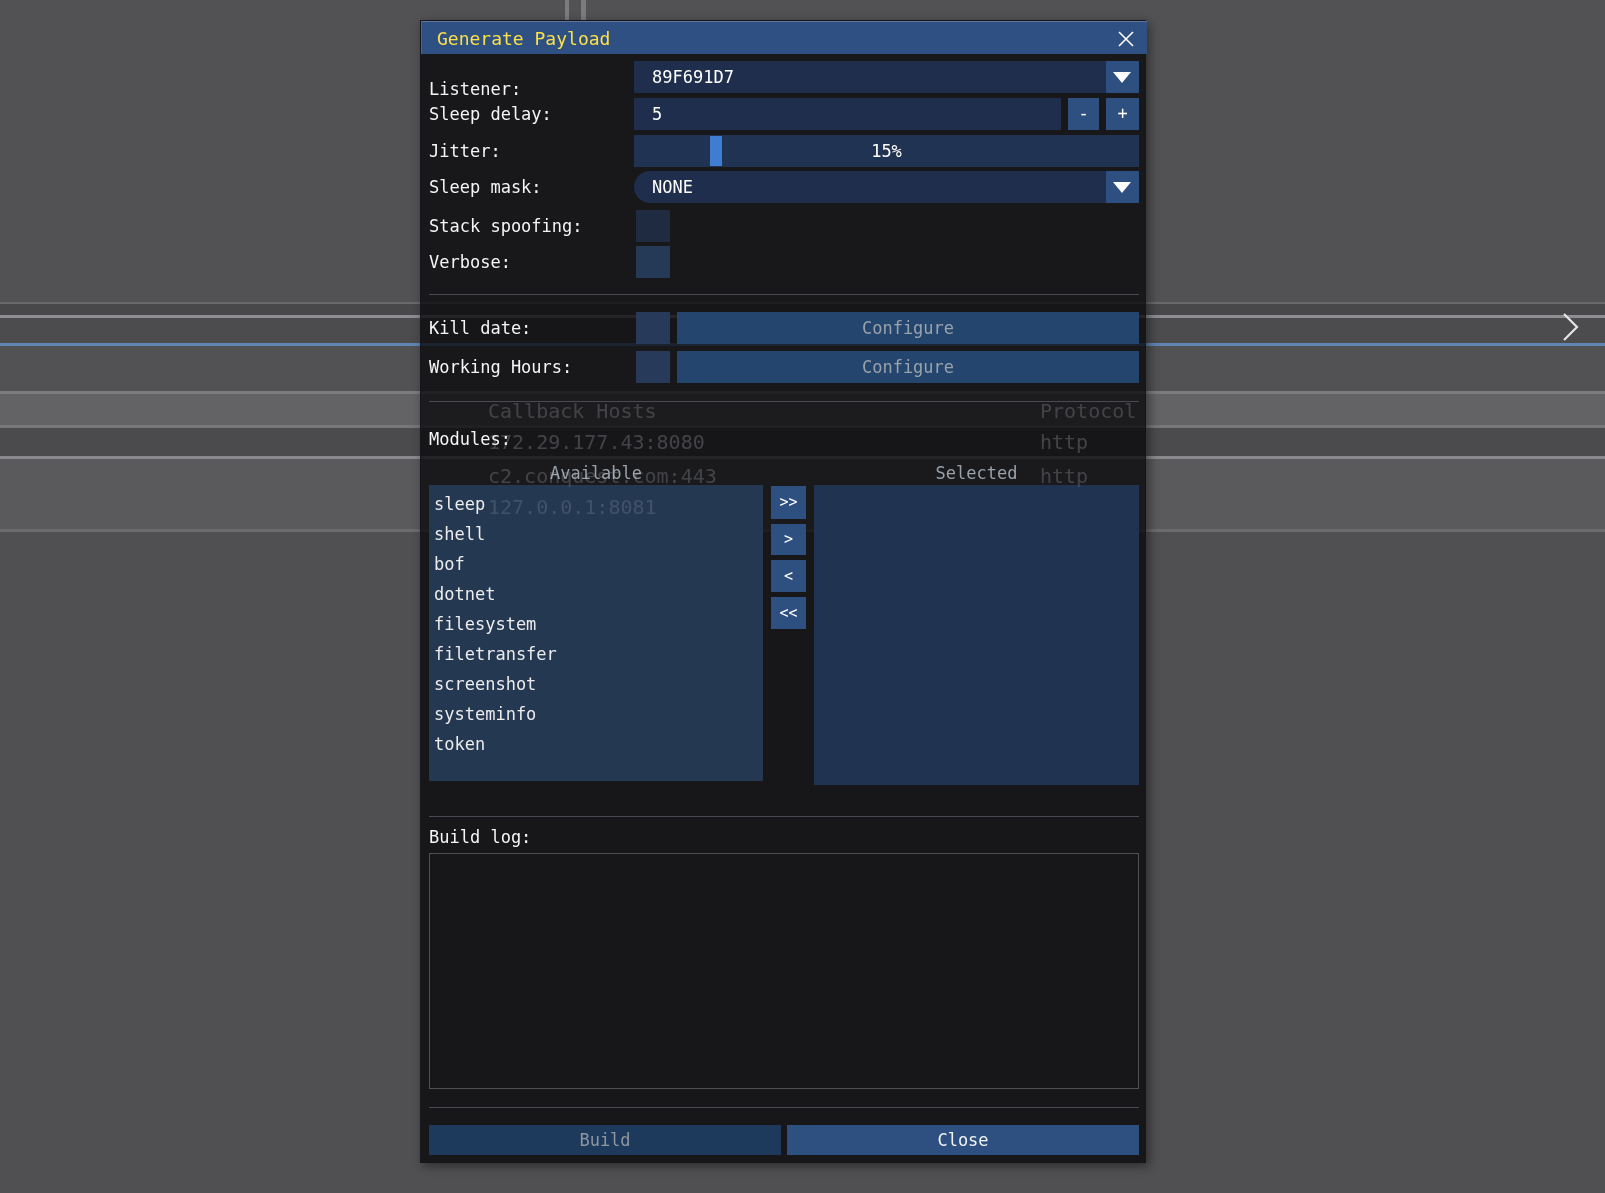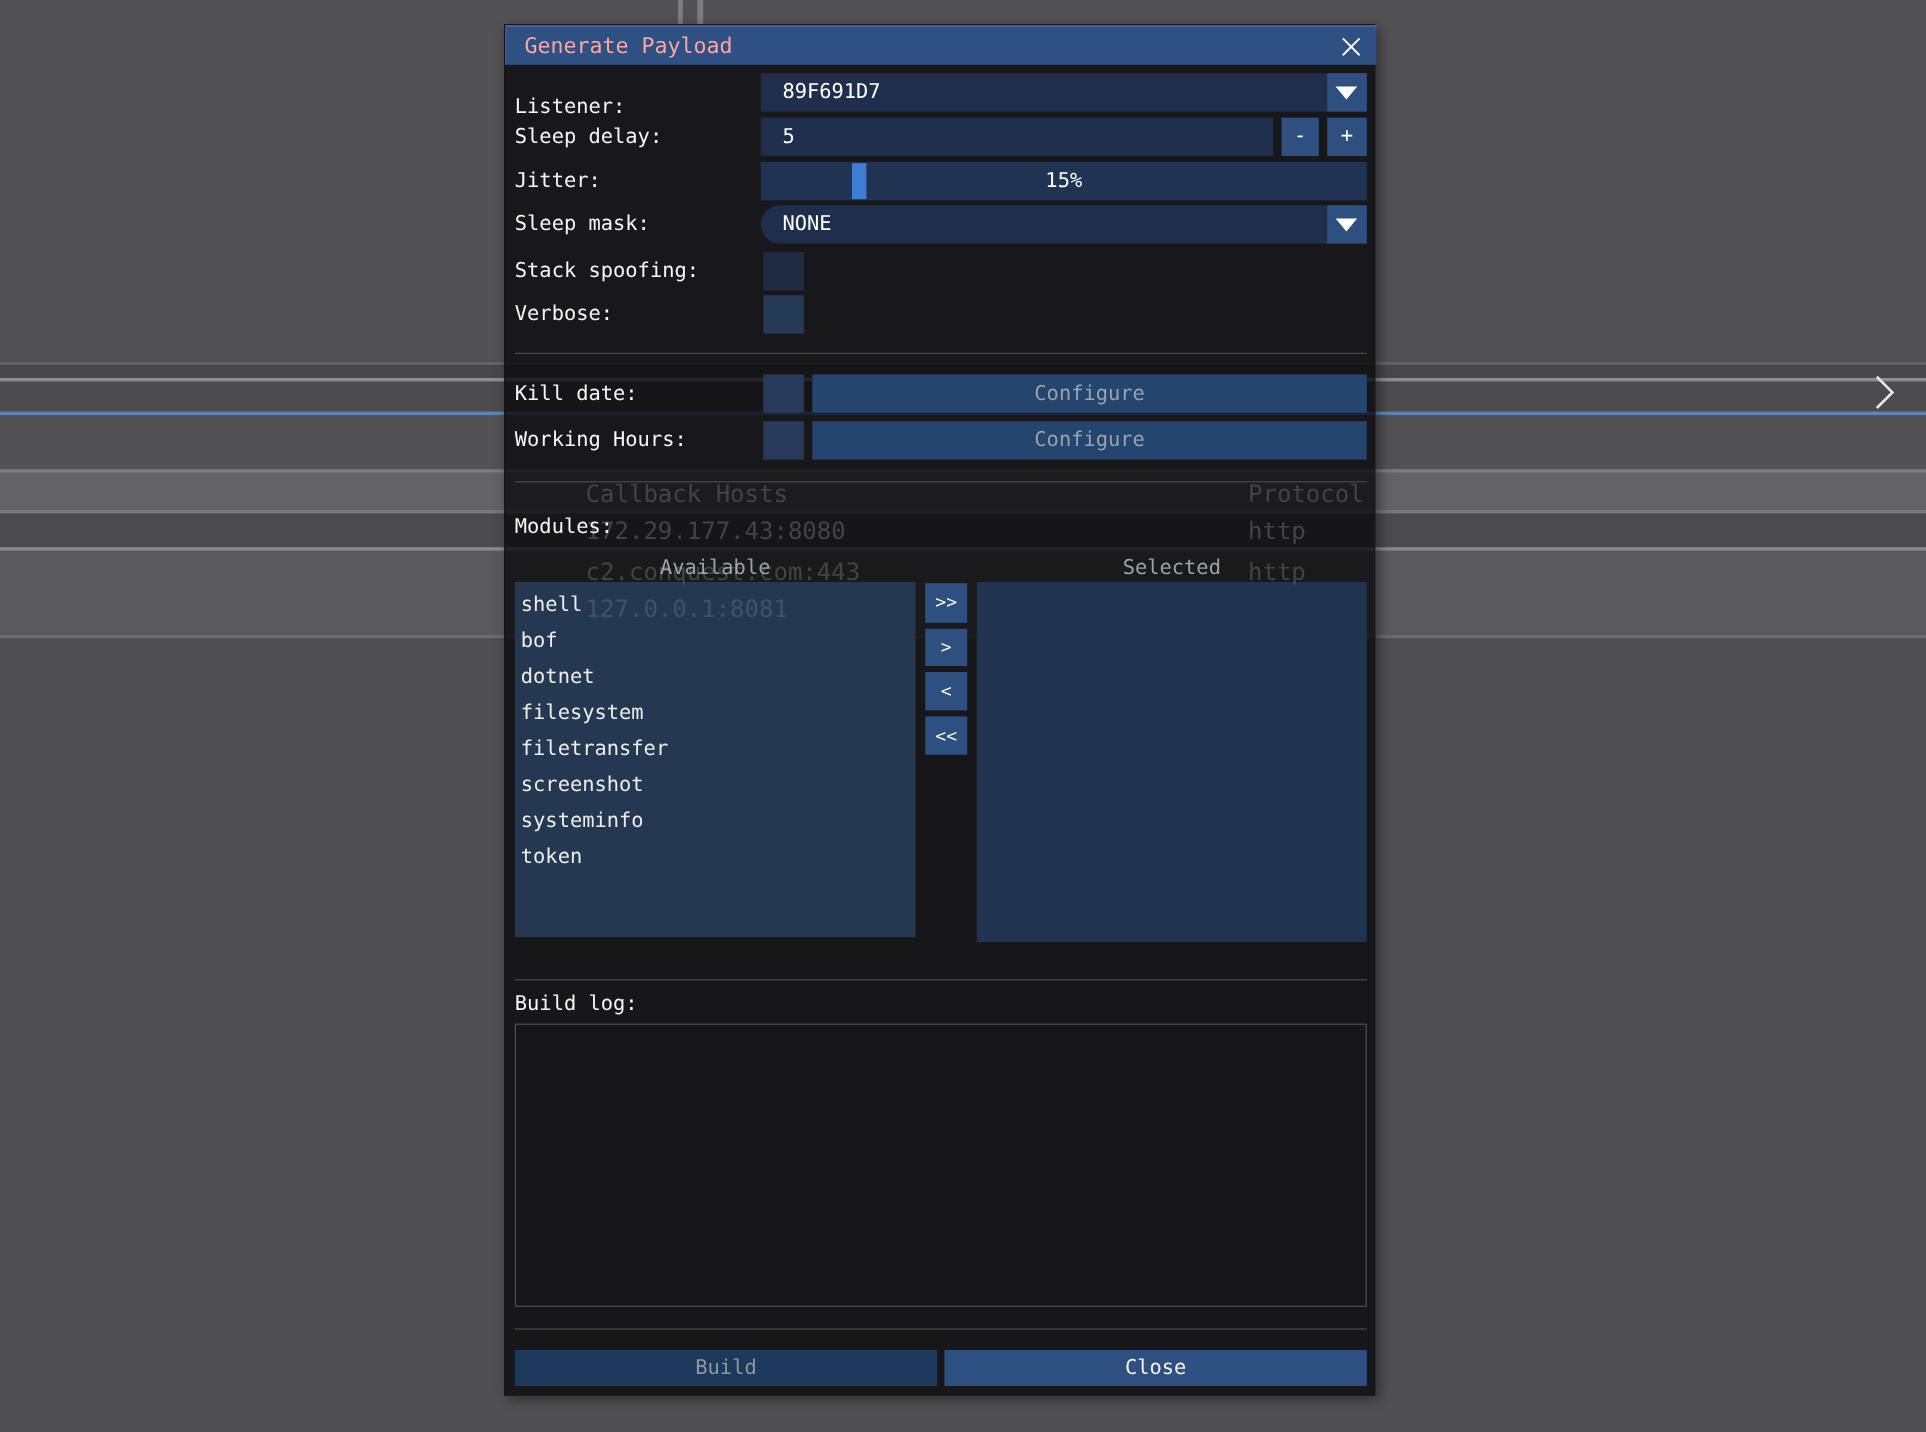--- a/index.html
+++ b/index.html
@@ -15,21 +15,21 @@
            overflow:hidden;pointer-events:none;z-index:30;}
   .dimoff{position:absolute;left:-420px;top:-20px;width:1605px;height:1193px;}
   .dimoff .bgtxt{color:rgba(214,216,222,0.16);}
   
   .dlg{position:absolute;left:420px;top:20px;width:726px;height:1143px;
        background:rgba(8,8,10,0.78);z-index:20;border:1px solid #15151d;
        box-shadow:3px 3px 10px rgba(0,0,0,0.45);box-sizing:border-box;}
   .titlebar{position:absolute;left:0;top:0;width:726px;height:33px;background:#2e5082;
             border-top:1px solid rgba(255,255,255,0.22);border-left:1px solid rgba(255,255,255,0.12);
             box-sizing:border-box;}
-  .title{position:absolute;left:15px;top:0;height:33px;line-height:33px;color:#fca5a5;font-size:18px;}
+  .title{position:absolute;left:15px;top:0;height:33px;line-height:33px;color:#fde047;font-size:18px;}
   .xbtn{position:absolute;right:11px;top:7px;width:20px;height:20px;cursor:pointer;}
   .lab{position:absolute;left:8px;color:#f5f5f5;font-size:17px;height:32px;line-height:32px;white-space:pre;}
   .field{position:absolute;background:#1e2e4c;color:#fff;font-size:17px;line-height:32px;height:32px;
          padding-left:18px;box-sizing:border-box;}
   .arrowbtn{position:absolute;width:33px;height:32px;background:#2d5080;}
   .tri{position:absolute;left:7px;top:11px;width:0;height:0;
        border-left:9px solid transparent;border-right:9px solid transparent;border-top:11px solid #ffffff;}
   .sbtn{position:absolute;height:32px;background:#2d5080;color:#fff;font-size:17px;
         text-align:center;line-height:30px;}
   .slider{position:absolute;left:213px;width:505px;height:32px;background:#203352;}
@@ -137,20 +137,21 @@
     <div class="chk" style="top:330px;background:#273a59;"></div>
     <div class="cfg" style="top:330px;">Configure</div>
 
     <div class="sep" style="top:380px;"></div>
 
     <div class="lab" style="top:402px;">Modules:</div>
     <div class="hdr" style="left:8px;top:442px;width:334px;">Available</div>
     <div class="hdr" style="left:393px;top:442px;width:325px;">Selected</div>
 
     <div class="list" style="left:8px;top:464px;width:334px;height:296px;background:#243852;padding-top:4px;box-sizing:border-box;">
+      <div class="mitem">sleep</div>
       <div class="mitem">shell</div>
       <div class="mitem">bof</div>
       <div class="mitem">dotnet</div>
       <div class="mitem">filesystem</div>
       <div class="mitem">filetransfer</div>
       <div class="mitem">screenshot</div>
       <div class="mitem">systeminfo</div>
       <div class="mitem">token</div>
     </div>
 

